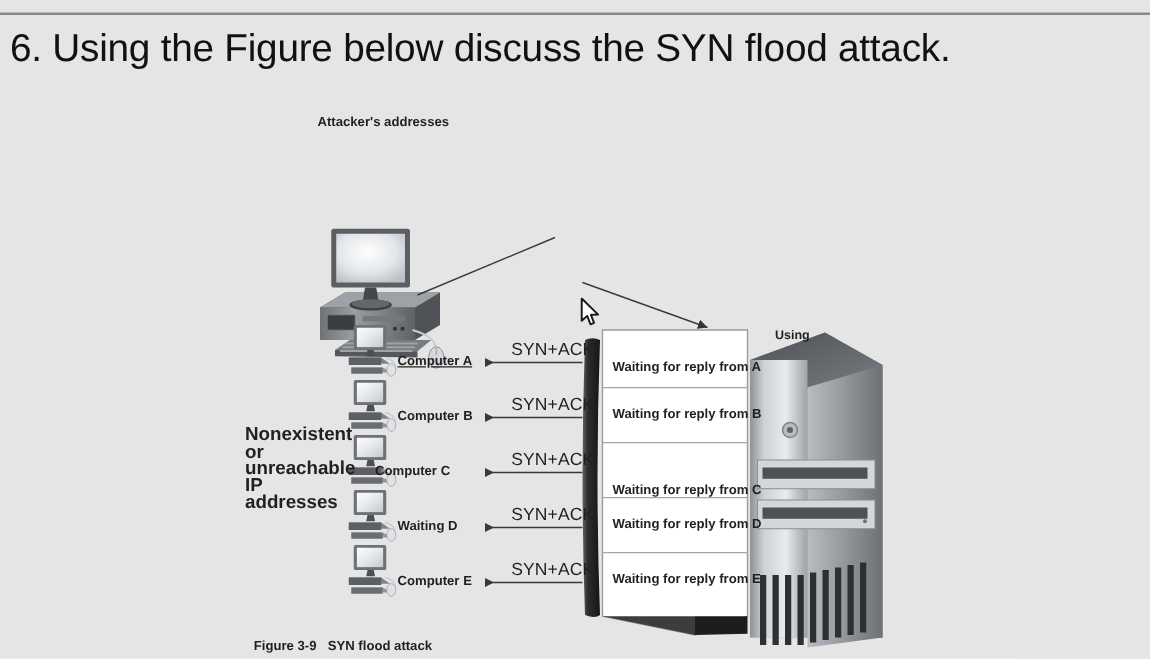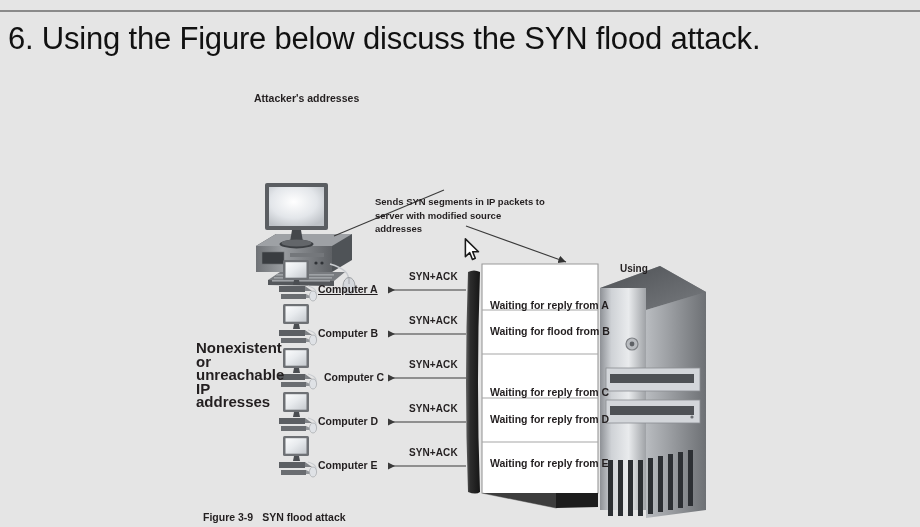--- a/index.html
+++ b/index.html
@@ -38,21 +38,21 @@
   .lbl-attacker{left:254px;top:14px;font-size:10.5px;}
   .lbl-sends{left:375px;top:117px;font-size:9.5px;line-height:13.5px;white-space:normal;width:175px;font-weight:700;}
   .lbl-nonexist{left:196px;top:263px;font-size:15px;line-height:13.5px;white-space:normal;width:90px;}
   .lbl-server{left:620px;top:185px;font-size:10px;font-weight:700;}
 
   .comp-label{
     position:absolute;font-size:10.5px;color:#231f20;font-weight:700;
     white-space:nowrap;
   }
   .syn-label{
-    position:absolute;font-size:10px;color:#231f20;font-weight:700;
+    position:absolute;font-size:14px;color:#231f20;font-weight:400;
     white-space:nowrap;letter-spacing:0.1px;
   }
   .queue-label{
     position:absolute;font-size:10.5px;color:#231f20;font-weight:700;
     white-space:nowrap;
   }
 
   
   .caption{
     position:absolute;left:203px;top:511px;font-size:10.5px;color:#231f20;
@@ -259,40 +259,39 @@
           <line x1="482" y1="320" x2="598" y2="320"></line>
           <line x1="482" y1="364" x2="598" y2="364"></line>
         </g>
 
         <path d="M468,194 q-4,110 0,220 q8,3 12,0 q-4,-110 0,-220 q-6,-3 -12,0 z" fill="url(#barGrad)"></path>
       </g>
     </svg>
 
     <div class="lbl lbl-attacker">Attacker's addresses</div>
 
-    <div class="lbl lbl-sends">Sends SYN segments in IP packets to server with modified source addresses</div>
 
     <div class="lbl lbl-nonexist">Nonexistent or unreachable IP addresses</div>
 
     <div class="lbl lbl-server">Using</div>
 
     <div class="comp-label" style="left:318px;top:205px;text-decoration:underline;">Computer A</div>
     <div class="comp-label" style="left:318px;top:249px;">Computer B</div>
-    <div class="comp-label" style="left:324px;top:293px;">Computer C</div>
-    <div class="comp-label" style="left:318px;top:337px;">Computer D</div>
+    <div class="comp-label" style="left:300px;top:293px;">Computer C</div>
+    <div class="comp-label" style="left:318px;top:337px;">Waiting D</div>
     <div class="comp-label" style="left:318px;top:381px;">Computer E</div>
 
     <div class="syn-label" style="left:409px;top:193px;">SYN+ACK</div>
     <div class="syn-label" style="left:409px;top:237px;">SYN+ACK</div>
     <div class="syn-label" style="left:409px;top:281px;">SYN+ACK</div>
     <div class="syn-label" style="left:409px;top:325px;">SYN+ACK</div>
     <div class="syn-label" style="left:409px;top:369px;">SYN+ACK</div>
 
-    <div class="queue-label" style="left:490px;top:221px;">Waiting for reply from A</div>
-    <div class="queue-label" style="left:490px;top:247px;">Waiting for flood from B</div>
+    <div class="queue-label" style="left:490px;top:210px;">Waiting for reply from A</div>
+    <div class="queue-label" style="left:490px;top:247px;">Waiting for reply from B</div>
     <div class="queue-label" style="left:490px;top:308px;">Waiting for reply from C</div>
     <div class="queue-label" style="left:490px;top:335px;">Waiting for reply from D</div>
     <div class="queue-label" style="left:490px;top:379px;text-align:right;">Waiting for reply from E</div>
 
     <svg class="cursor" viewBox="0 0 12 17">
       <path d="M0.6,0.6 L0.6,13.2 L3.7,10.4 L5.6,15.2 L7.6,14.4 L5.8,9.8 L9.9,9.7 Z" fill="#ffffff" stroke="#1a1a1a" stroke-width="1.1" stroke-linejoin="round"></path>
     </svg>
   </div>
 
   <div class="caption">

